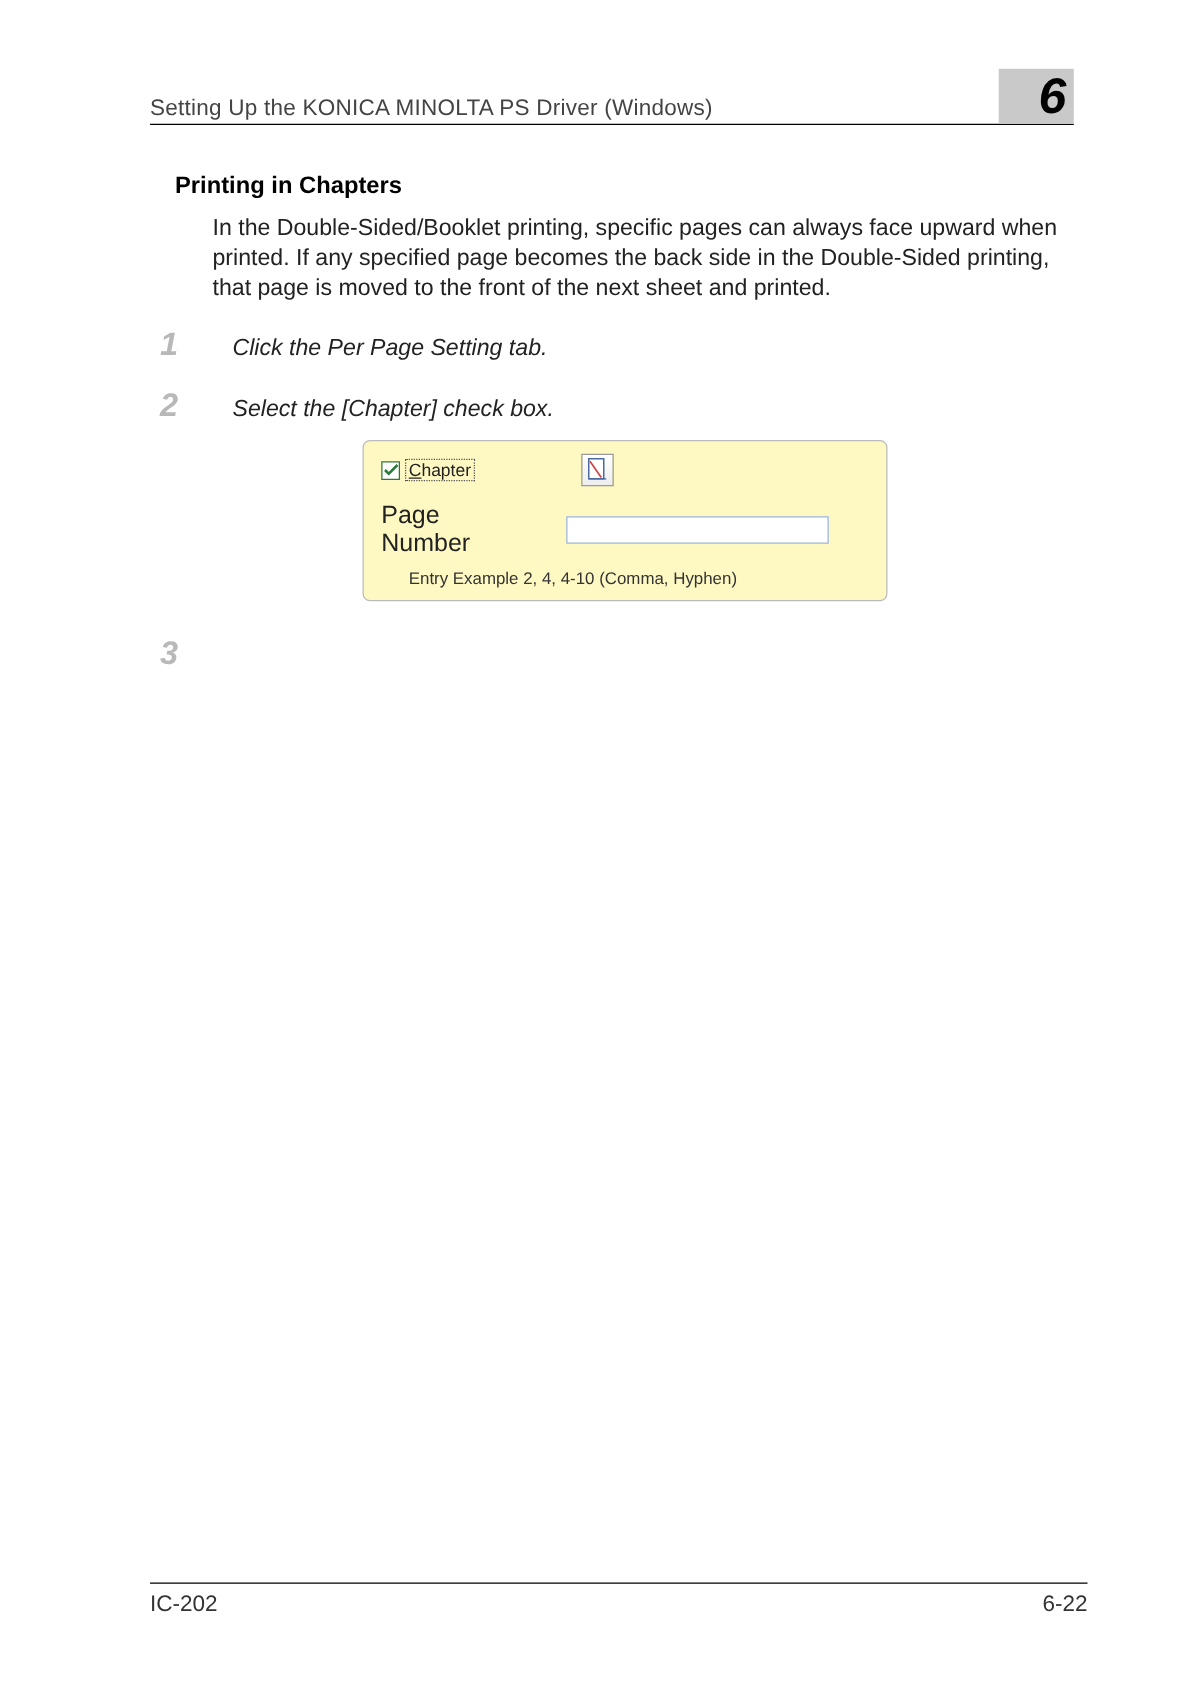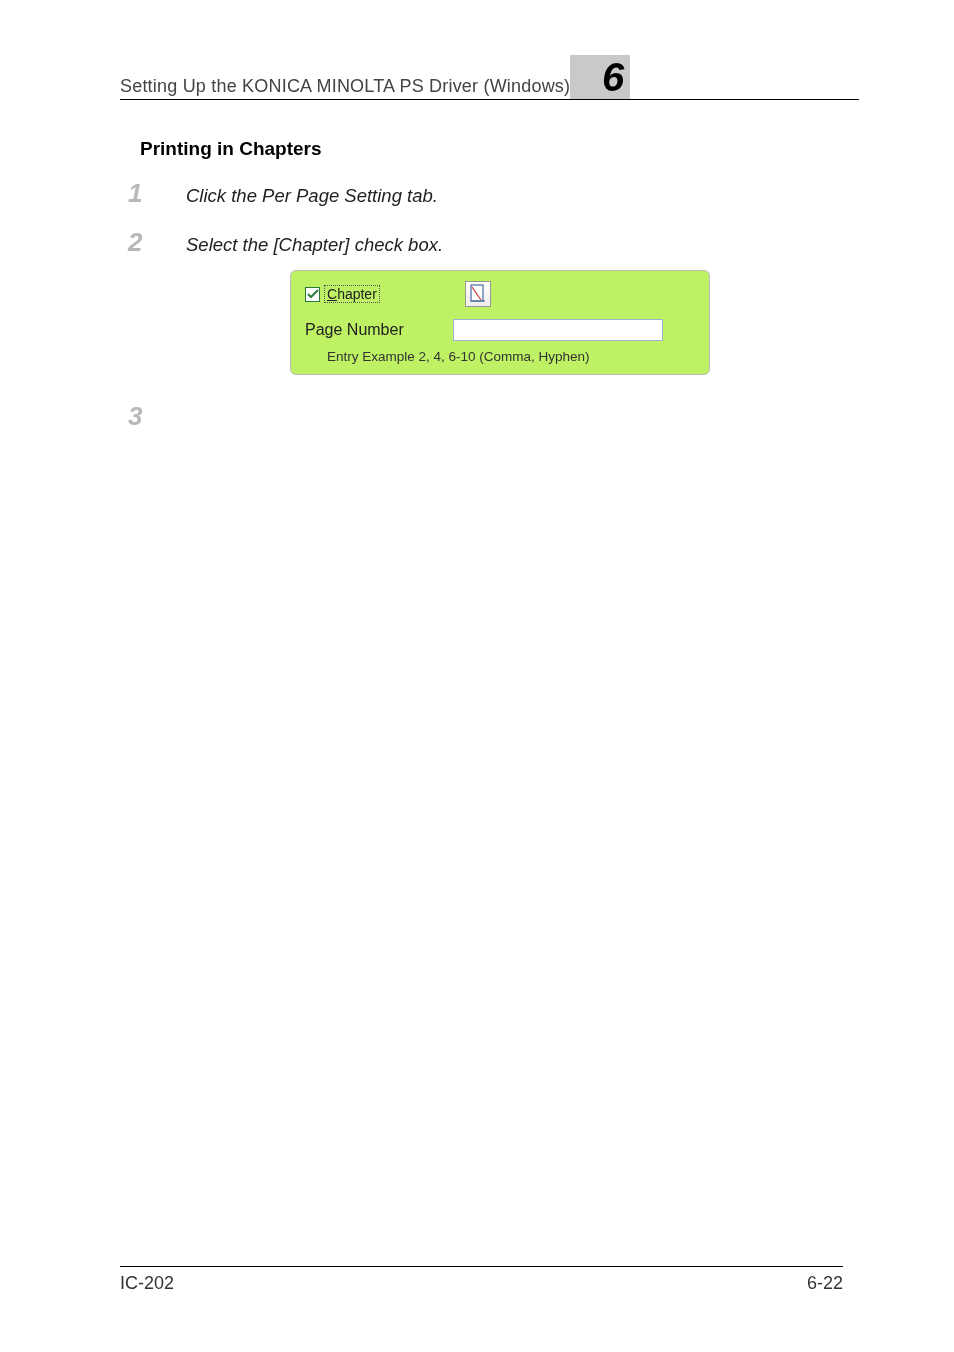--- a/index.html
+++ b/index.html
@@ -15,20 +15,21 @@
       position: relative;
       color: #000;
     }
     .page {
       padding: 55px 95px 0 120px;
       height: 100%;
       position: relative;
     }
     .header-row {
       display: flex;
+      justify-content: space-between;
       align-items: flex-end;
       border-bottom: 1px solid #000;
       padding-bottom: 2px;
     }
     .header-title {
       font-size: 18px;
       color: #444;
       font-weight: 400;
       letter-spacing: 0.2px;
     }
@@ -88,21 +89,21 @@
     }
     .ui-figure {
       margin-top: 12px;
       margin-left: 162px;
       width: 420px;
     }
     .ui-box {
       border: 1px solid #bbb;
       border-radius: 6px;
       padding: 10px 14px 10px 14px;
-      background: #bef264;
+      background: #fef9c3;
       position: relative;
     }
     .chapter-row {
       display: flex;
       align-items: center;
       gap: 85px;
       padding-bottom: 10px;
     }
     .checkbox {
       width: 15px;
@@ -135,21 +136,21 @@
       align-items: center;
       justify-content: center;
     }
     .page-number-row {
       display: flex;
       align-items: center;
       gap: 28px;
       margin-top: 2px;
     }
     .pg-label {
-      font-size: 16px;
+      font-size: 20px;
       color: #222;
       width: 120px;
     }
     .pg-label .u {
       text-decoration: underline;
     }
     .pg-input {
       border: 1px solid #9bb5d1;
       height: 22px;
       width: 210px;
@@ -158,21 +159,21 @@
     .hint {
       font-size: 13.5px;
       color: #333;
       margin-top: 8px;
       margin-left: 22px;
     }
     .footer {
       position: absolute;
       bottom: 58px;
       left: 120px;
-      right: 111px;
+      right: 84px;
       border-top: 1px solid #000;
       display: flex;
       justify-content: space-between;
       font-size: 18px;
       color: #333;
       padding-top: 6px;
     }
     .chk-mark {
       width: 12px;
       height: 10px;
@@ -190,20 +191,21 @@
 
 <div class="page">
   <div class="header-row">
     <div class="header-title">Setting Up the KONICA MINOLTA PS Driver (Windows)</div>
     <div class="chapter-box">
       <div class="chapter-number">6</div>
     </div>
   </div>
 
   <div class="section-heading">Printing in Chapters</div>
+  <div class="body-para">In the Double-Sided/Booklet printing, specific pages can always face upward when printed. If any specified page becomes the back side in the Double-Sided printing, that page is moved to the front of the next sheet and printed.</div>
 
   <div class="steps">
 
     <div class="step">
       <div class="step-num">1</div>
       <div class="step-text">Click the Per Page Setting tab.</div>
     </div>
 
     <div class="step">
       <div class="step-num">2</div>
@@ -228,21 +230,21 @@
               <path d="M2 17 L16 17" stroke="#4a6aa0" stroke-width="1"></path>
             </svg>
           </span>
         </div>
 
         <div class="page-number-row">
           <span class="pg-label"><span>Pa</span><span class="u">g</span><span>e Number</span></span>
           <span class="pg-input"></span>
         </div>
 
-        <div class="hint">Entry Example 2, 4, 6-10 (Comma, Hyphen)</div>
+        <div class="hint">Entry Example 2, 4, 4-10 (Comma, Hyphen)</div>
       </div>
     </div>
 
     <div class="step" style="margin-top:26px;">
       <div class="step-num">3</div>
     </div>
 
   </div>
 
   <div class="footer">

